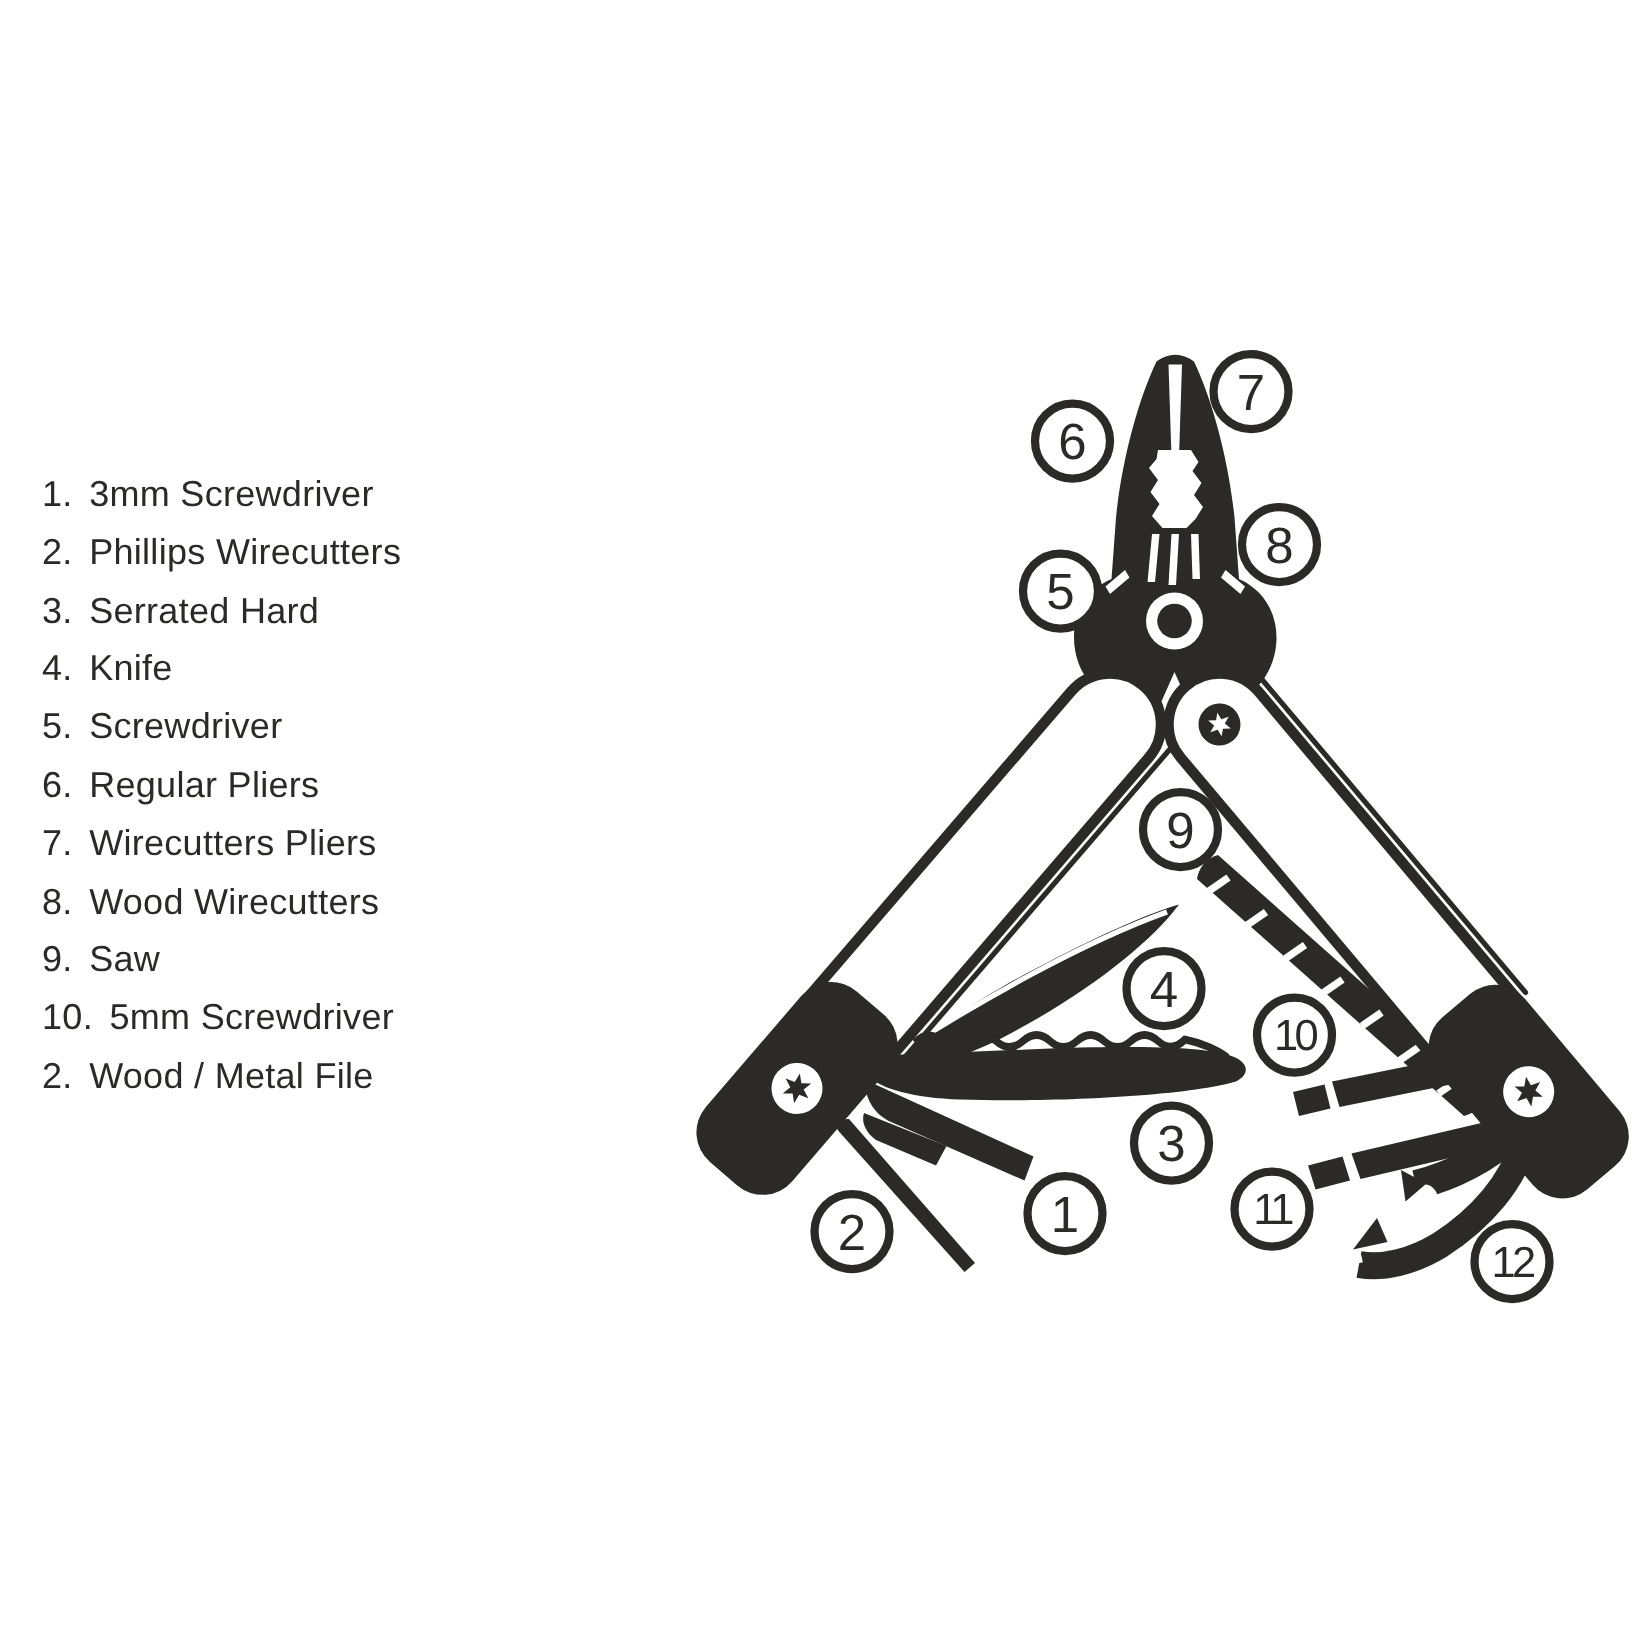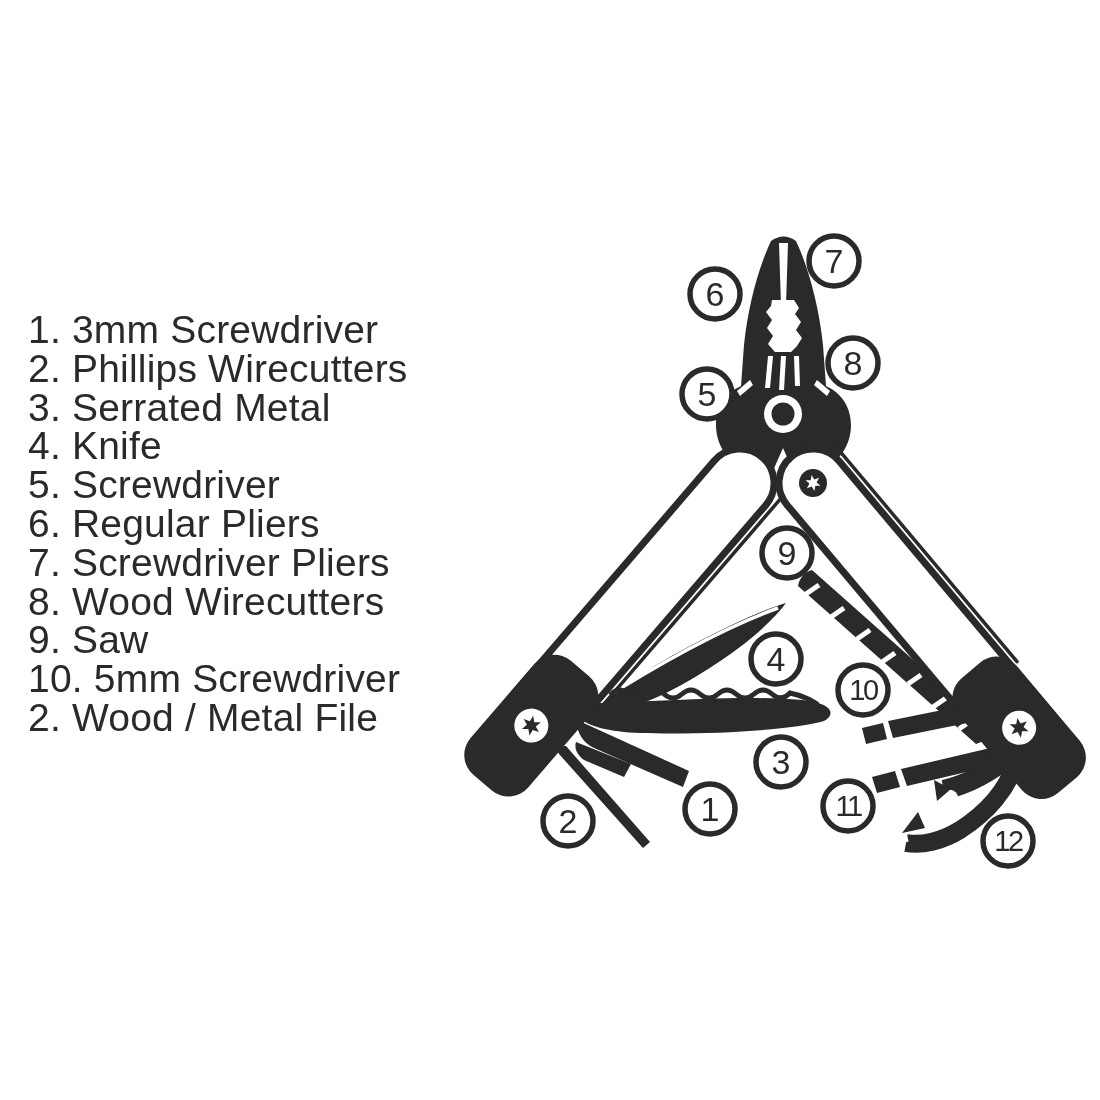--- a/index.html
+++ b/index.html
@@ -11,21 +11,21 @@
     font-family:"Liberation Sans", sans-serif;
     position:relative; overflow:hidden;
   }
   .stage { position:absolute; inset:0; }
 
   
   .legend {
     position:absolute; left:28px; top:311px;
     list-style:none; margin:0; padding:0;
     color:var(--ink);
-    font-size:39px; line-height:38.8px;
+    font-size:24px; line-height:38.8px;
     letter-spacing:0.2px;
     white-space:nowrap;
   }
   .legend li { height:38.8px; }
   .legend .num { display:inline-block; margin-right:11px; }
 
   
   svg { position:absolute; left:0; top:0; }
   .ink  { fill:var(--ink); }
   .wht  { fill:#ffffff; }
@@ -42,25 +42,25 @@
   .co-num.two { font-size:29px; letter-spacing:-2.5px; }
 </style>
 </head>
 <body>
 
 <div class="stage">
 
   <ul class="legend">
     <li><span class="num">1.</span><span>3mm Screwdriver</span></li>
     <li><span class="num">2.</span><span>Phillips Wirecutters</span></li>
-    <li><span class="num">3.</span><span>Serrated Metal</span></li>
+    <li><span class="num">3.</span><span>Serrated Hard</span></li>
     <li><span class="num">4.</span><span>Knife</span></li>
     <li><span class="num">5.</span><span>Screwdriver</span></li>
     <li><span class="num">6.</span><span>Regular Pliers</span></li>
-    <li><span class="num">7.</span><span>Screwdriver Pliers</span></li>
+    <li><span class="num">7.</span><span>Wirecutters Pliers</span></li>
     <li><span class="num">8.</span><span>Wood Wirecutters</span></li>
     <li><span class="num">9.</span><span>Saw</span></li>
     <li><span class="num">10.</span><span>5mm Screwdriver</span></li>
     <li><span class="num">2.</span><span>Wood / Metal File</span></li>
   </ul>
 
   <svg width="1100" height="1100" viewBox="0 0 1100 1100">
 
     <g>
       <path class="ink" d="

